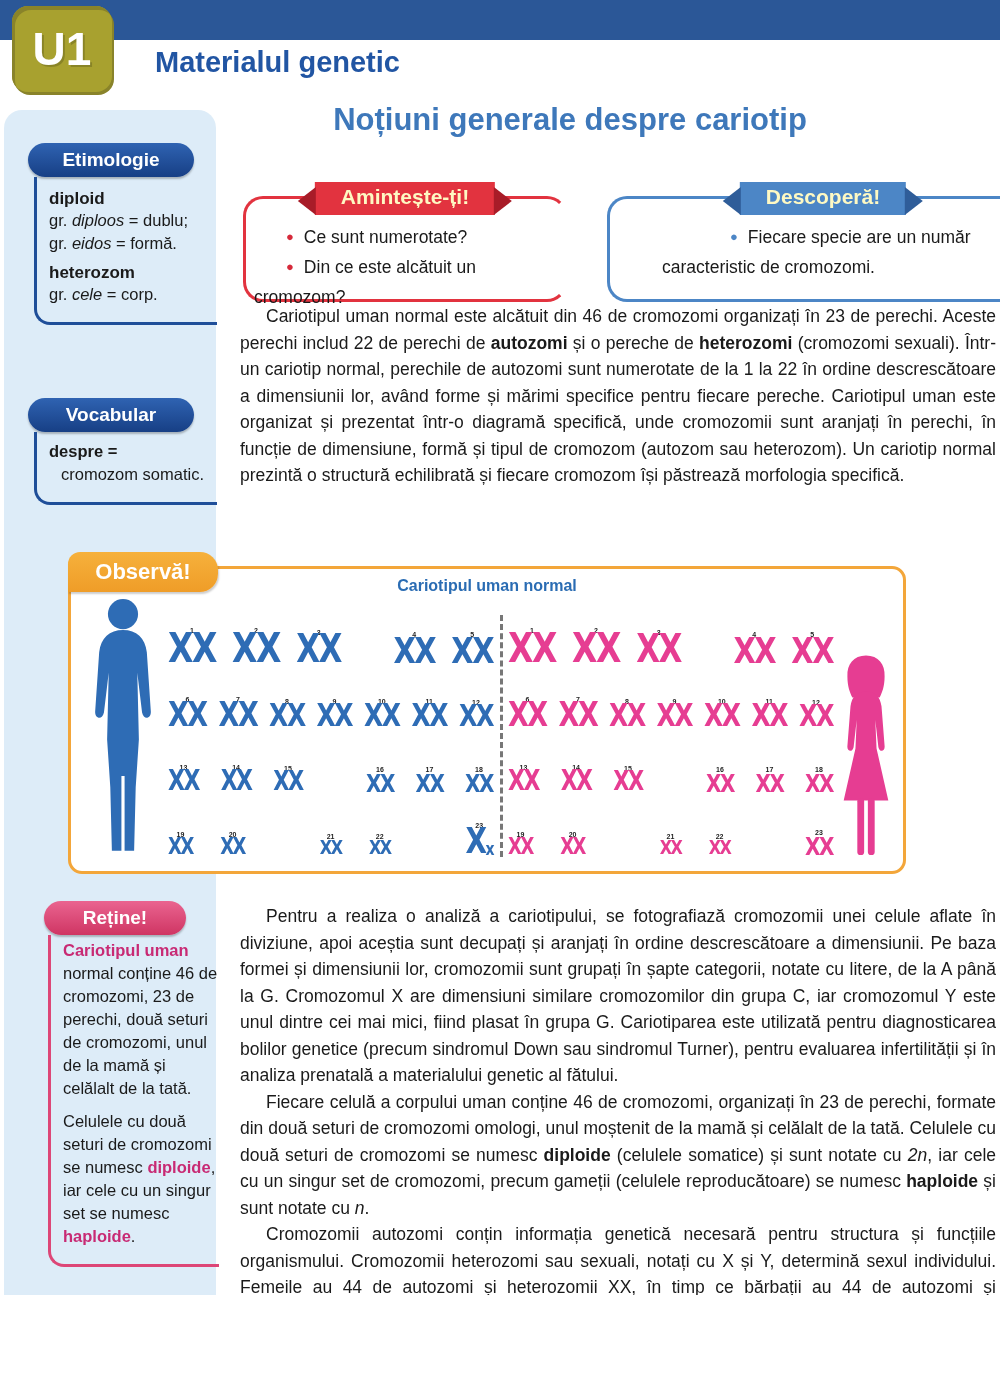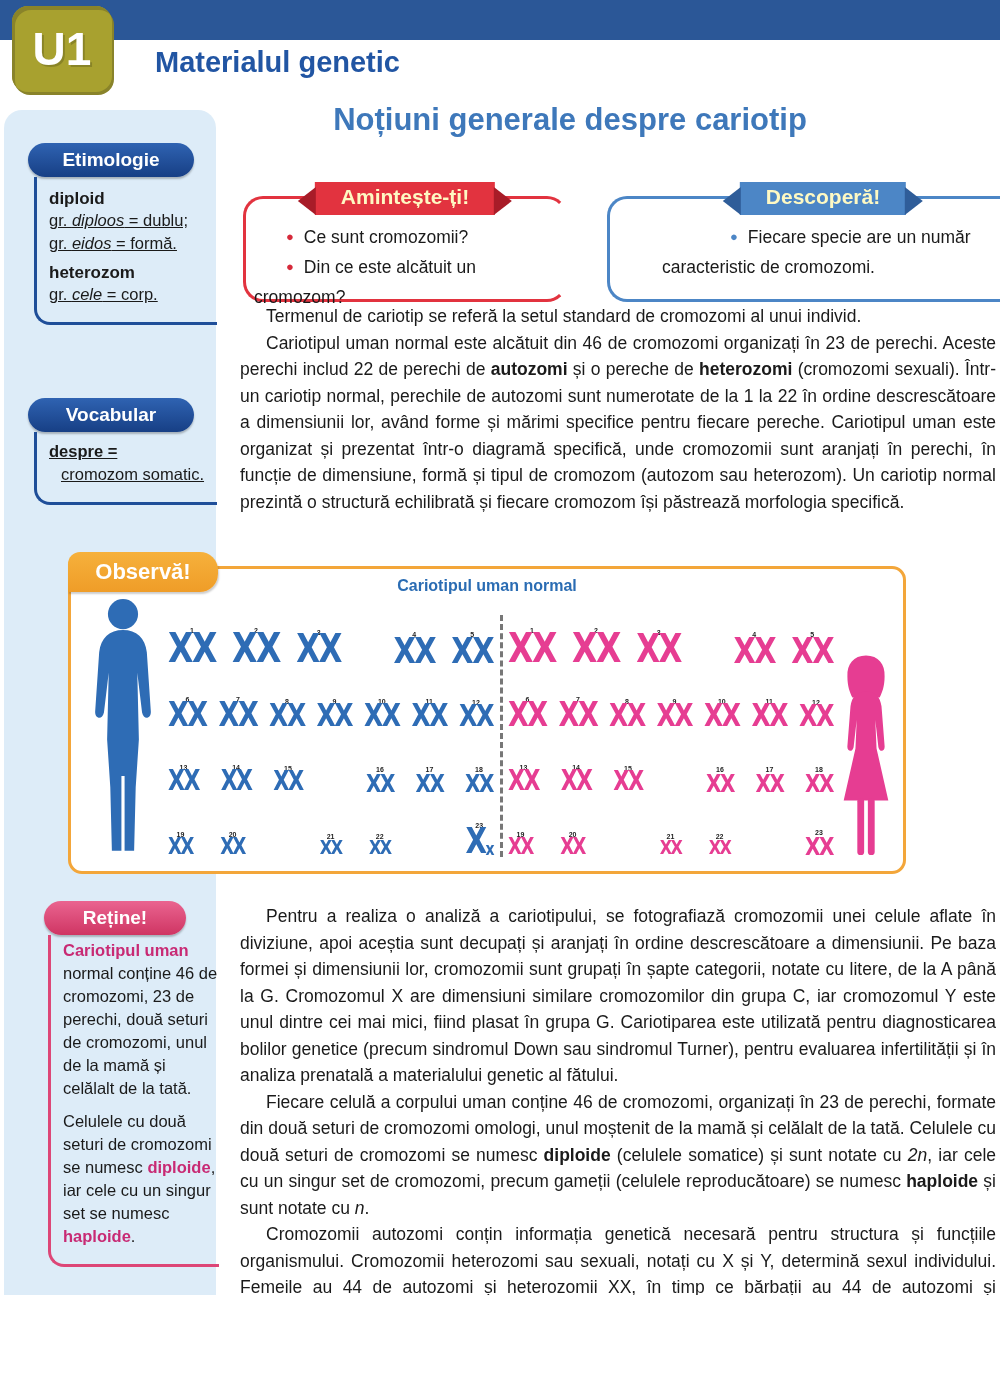--- a/index.html
+++ b/index.html
@@ -34,21 +34,21 @@
   .sidebar{position:absolute;left:4px;top:110px;width:212px;height:1216px;background:var(--sidebar_bg);
       border-radius:18px;}
   .side-tab{position:absolute;height:34px;border-radius:17px;color:#fff;font-weight:bold;font-size:19px;
       display:flex;align-items:center;justify-content:center;
       background:linear-gradient(180deg,#2f63b2,#173f85);box-shadow:0 2px 2px rgba(0,0,0,.25);}
   .side-tab.pink{background:linear-gradient(180deg,#ea6490,#cf3563);}
   .entry-box{position:absolute;border-left:3px solid var(--tab_blue);border-bottom:3px solid var(--tab_blue);
       border-bottom-left-radius:16px;padding:4px 0 16px 12px;}
   .entry-box.pink{border-color:var(--pink);}
   .etim-term{font-weight:bold;font-size:17px;margin-top:8px;}
-  .etim-line{font-size:16.5px;line-height:23px;text-decoration:underline;}
+  .etim-line{font-size:16.5px;line-height:23px;}
   .retine-p{font-size:16.5px;line-height:23px;margin:0 0 10px 0;}
 
   
   .callout{position:absolute;border:3px solid var(--c);border-right-color:transparent;border-radius:20px;}
   .ribbon{position:absolute;top:-17px;left:50%;transform:translateX(-50%);background:var(--c);color:#fef9c3;
       font-weight:bold;font-size:21px;padding:3px 26px 6px;white-space:nowrap;z-index:2;}
   .ribbon::before,.ribbon::after{content:"";position:absolute;top:5px;border-style:solid;z-index:-1;}
   .ribbon::before{left:-17px;border-width:14px 18px 14px 0;border-color:transparent var(--cd) transparent transparent;}
   .ribbon::after{right:-17px;border-width:14px 0 14px 18px;border-color:transparent transparent transparent var(--cd);}
   .callout ul{list-style:none;margin:0;padding:24px 6px 6px 8px;}
@@ -120,34 +120,33 @@
     <div class="side-tab pink" style="left:40px;top:791px;width:142px;">Reține!</div>
     <div class="entry-box pink" style="left:44px;top:825px;width:156px;">
       <p class="retine-p"><span class="b accent">Cariotipul uman</span><span> normal conține 46 de cromozomi, 23 de perechi, două seturi de cromozomi, unul de la mamă și celălalt de la tată.</span></p>
       <p class="retine-p" style="margin-bottom:0;"><span>Celulele cu două seturi de cromozomi se numesc </span><span class="b accent">diploide</span><span>, iar cele cu un singur set se numesc </span><span class="b accent">haploide</span><span>.</span></p>
     </div>
   </div>
 
   <div class="callout remember" style="left:243px;top:196px;width:318px;height:100px;">
     <div class="ribbon">Amintește-ți!</div>
     <ul>
-      <li><span class="dot">●</span><span>Ce sunt cromozomii?</span></li>
+      <li><span class="dot">●</span><span>Ce sunt numerotate?</span></li>
       <li><span class="dot">●</span><span>Din ce este alcătuit un cromozom?</span></li>
     </ul>
   </div>
 
   <div class="callout discover" style="left:607px;top:196px;width:382px;height:100px;padding-left:44px;">
     <div class="ribbon">Descoperă!</div>
     <ul>
       <li><span class="dot">●</span><span>Fiecare specie are un număr caracteristic de cromozomi.</span></li>
     </ul>
   </div>
 
   <div class="textblock" style="top:303px;">
-    <p>Termenul de cariotip se referă la setul standard de cromozomi al unui individ.</p>
     <p><span>Cariotipul uman normal este alcătuit din 46 de cromozomi organizați în 23 de perechi. Aceste perechi includ 22 de perechi de </span><span class="b">autozomi</span><span> și o pereche de </span><span class="b">heterozomi</span><span> (cromozomi sexuali). Într-un cariotip normal, perechile de autozomi sunt numerotate de la 1 la 22 în ordine descrescătoare a dimensiunii lor, având forme și mărimi specifice pentru fiecare pereche. Cariotipul uman este organizat și prezentat într-o diagramă specifică, unde cromozomii sunt aranjați în perechi, în funcție de dimensiune, formă și tipul de cromozom (autozom sau heterozom). Un cariotip normal prezintă o structură echilibrată și fiecare cromozom își păstrează morfologia specifică.</span></p>
   </div>
 
   <div class="fig-tab">Observă!</div>
   <div class="figure">
     <div class="fig-title">Cariotipul uman normal</div>
 
     <div class="sil male-sil">
       <svg viewBox="0 0 100 340" preserveAspectRatio="xMidYMax meet">
         <circle class="m" cx="50" cy="24" r="19"></circle>

